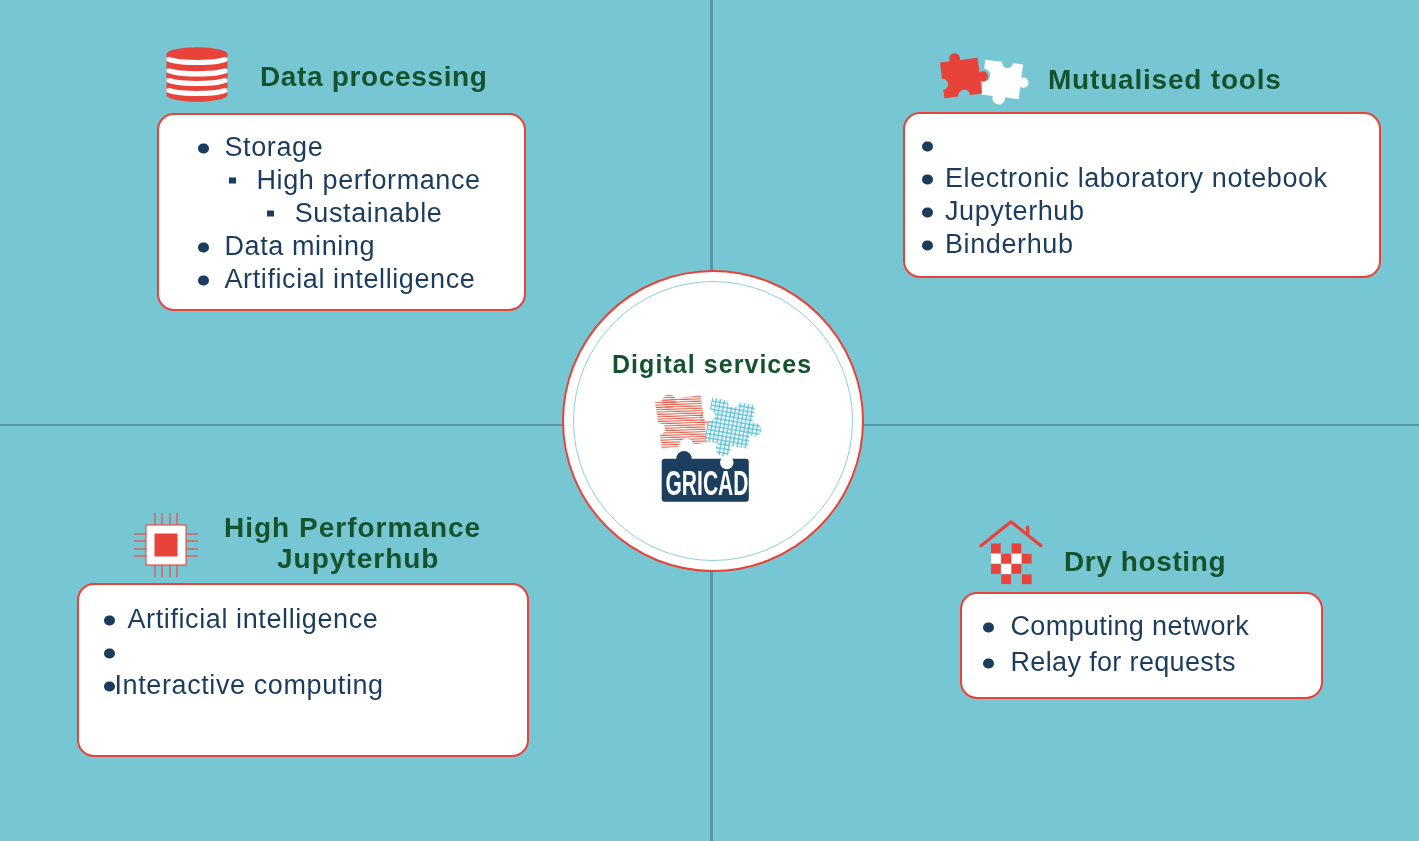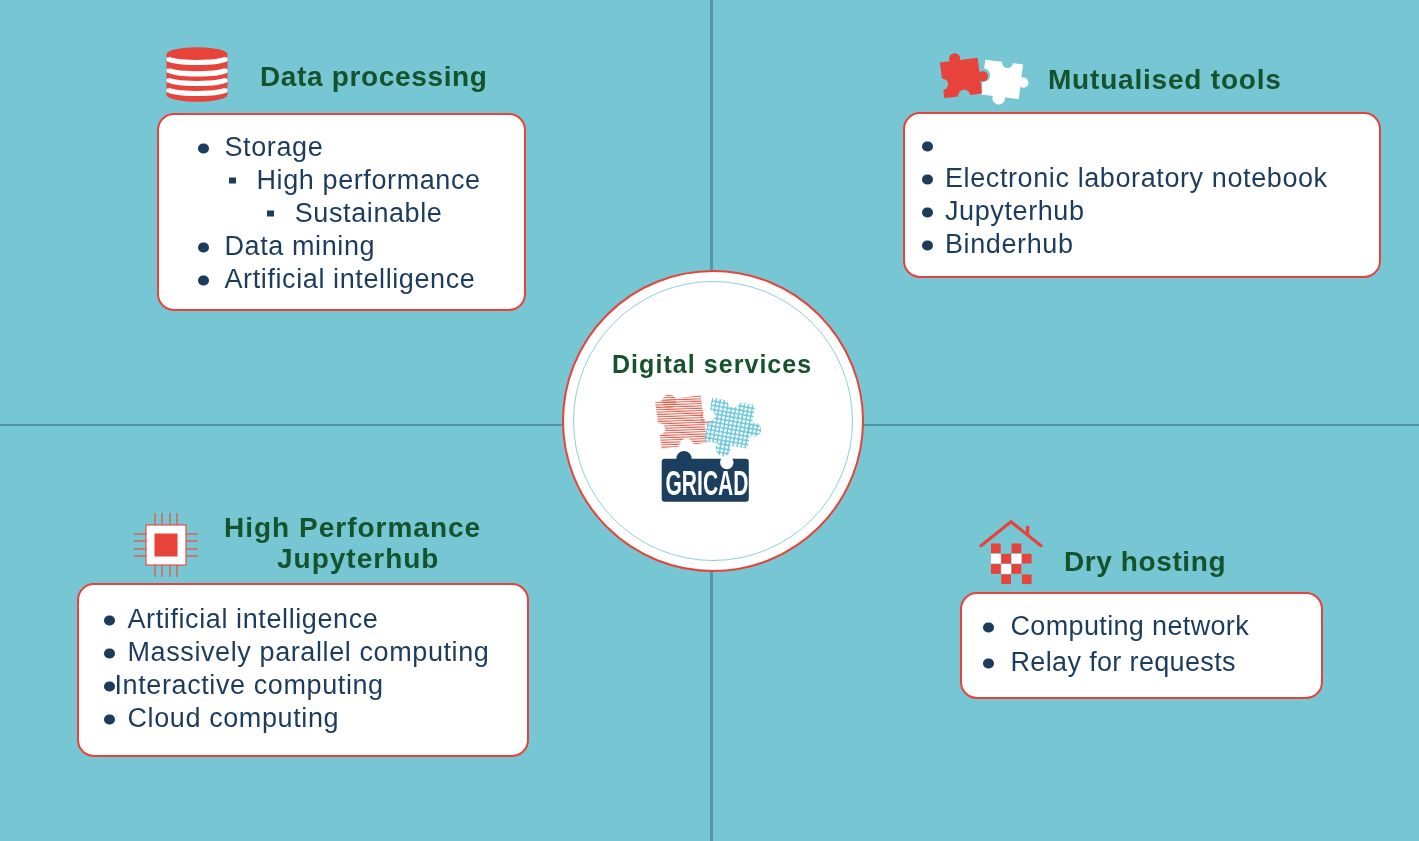--- a/index.html
+++ b/index.html
@@ -96,23 +96,22 @@
       <line x1="52" y1="43" x2="64" y2="43"></line>
   </g>
   <rect x="12" y="12" width="40" height="40" fill="#fff" stroke="#e7433a" stroke-width="1.1"></rect>
   <rect x="20.5" y="20.5" width="23" height="23" fill="#e7433a"></rect>
 </svg>
 <div class="hd" id="h-bl1" style="left:224px;top:512px;letter-spacing:1.0px;">High Performance</div>
 <div class="hd" id="h-bl2" style="left:277px;top:543px;letter-spacing:1.0px;">Jupyterhub</div>
 <div class="box" style="left:77px;top:583px;width:452px;height:174px;"></div>
 <div class="rows" style="left:104px;top:603px;">
   <div class="li"><span class="dot"></span><span style="margin-left:13px;">Artificial intelligence</span></div>
-  <div class="li"><span class="dot"></span><span style="margin-left:13px;">Massively parallel computing</span></div>
+  <div class="li"><span class="dot"></span></div>
   <div class="li"><span class="dot"></span><span style="">Interactive computing</span></div>
-  <div class="li"><span class="dot"></span><span style="margin-left:13px;">Cloud computing</span></div>
 </div>
 
 <svg class="icon" style="left:978px;top:517px;" width="70" height="70" viewBox="0 0 70 70">
   <line x1="49.6" y1="10.2" x2="49.6" y2="16" stroke="#e7433a" stroke-width="3.4" stroke-linecap="round"></line>
   <path d="M3,28.8 L33,4.7 L63,28.8" fill="none" stroke="#e7433a" stroke-width="3.2" stroke-linecap="round" stroke-linejoin="round"></path>
   <g fill="#e7433a">
     <rect x="13" y="26.5" width="9.7" height="9.7"></rect>
       <rect x="33.6" y="26.5" width="9.7" height="9.7"></rect>
     <rect x="23.3" y="36.8" width="9.7" height="9.7"></rect>
       <rect x="43.9" y="36.8" width="9.7" height="9.7"></rect>

